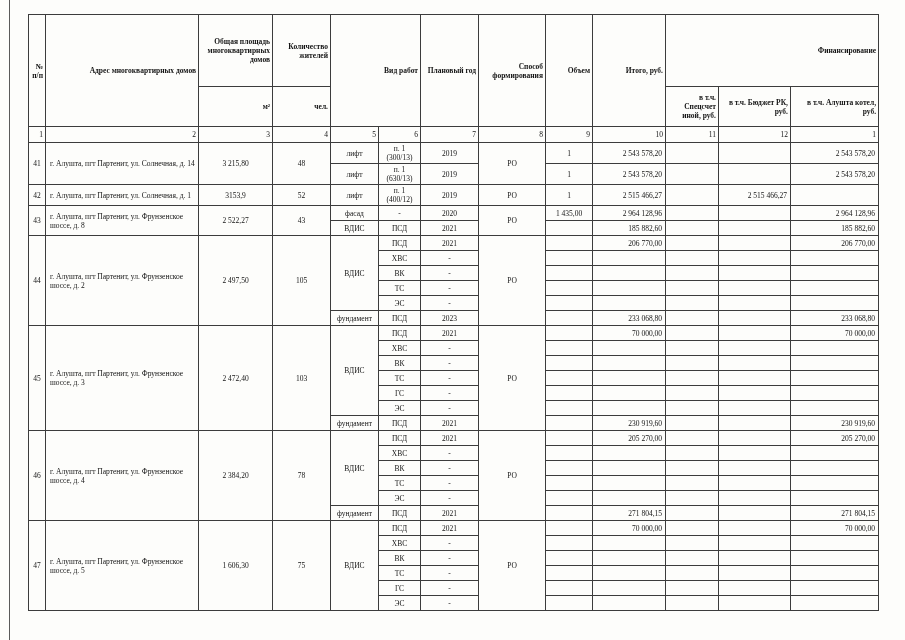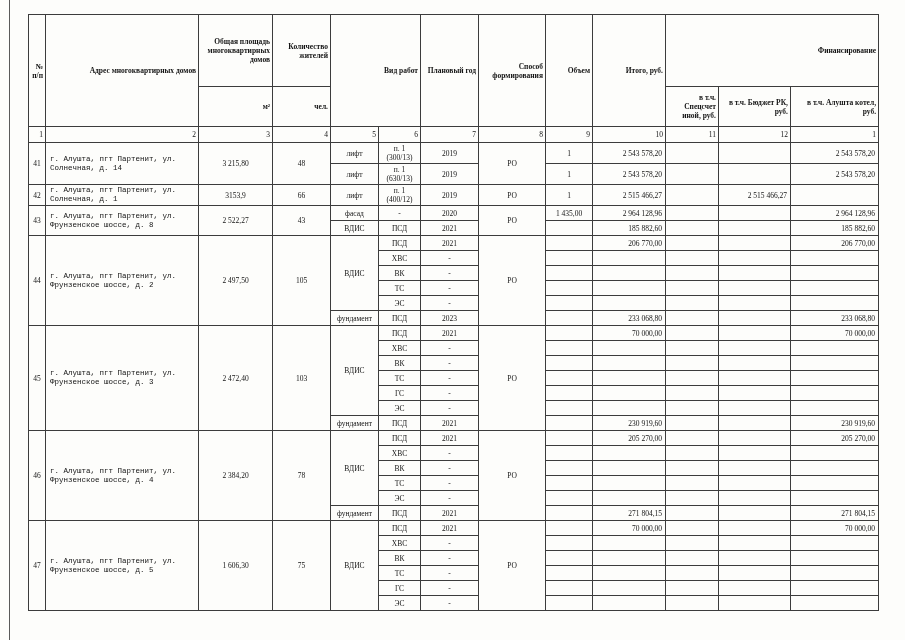--- a/index.html
+++ b/index.html
@@ -26,21 +26,21 @@
     padding:1px 2px;
     overflow:hidden;
     word-wrap:break-word;
   }
   thead th { font-weight:bold; text-align:right; }
   tr.h1 { height:72px; }
   tr.h2 { height:40px; }
   tr.h3 { height:16px; }
   tr.h3 th { font-weight:normal; }
   tbody td { height:15px; text-align:center; }
-  tbody td.l { text-align:left; padding-left:4px;font-family:Liberation Mono, monospace; }
+  tbody td.l { text-align:left; padding-left:4px; }
   tbody td.r { text-align:right; padding-right:3px; }
 </style>
 </head>
 <body>
 
 <div class="page">
   <div class="scan-edge"></div>
 
   <table class="main">
     <colgroup>
@@ -117,21 +117,21 @@
           <td class="c">1</td>
           <td class="r">2 543 578,20</td>
           <td class="r"></td>
           <td class="r"></td>
           <td class="r">2 543 578,20</td>
         </tr>
         <tr>
           <td class="c">42</td>
           <td class="l">г. Алушта, пгт Партенит, ул. Солнечная, д. 1</td>
           <td class="c">3153,9</td>
-          <td class="c">66</td>
+          <td class="c">52</td>
           <td class="c">лифт</td>
           <td class="c">п. 1 (400/12)</td>
           <td class="c">2019</td>
           <td class="c">РО</td>
           <td class="c">1</td>
           <td class="r">2 515 466,27</td>
           <td class="r"></td>
           <td class="r">2 515 466,27</td>
           <td class="r"></td>
         </tr>

